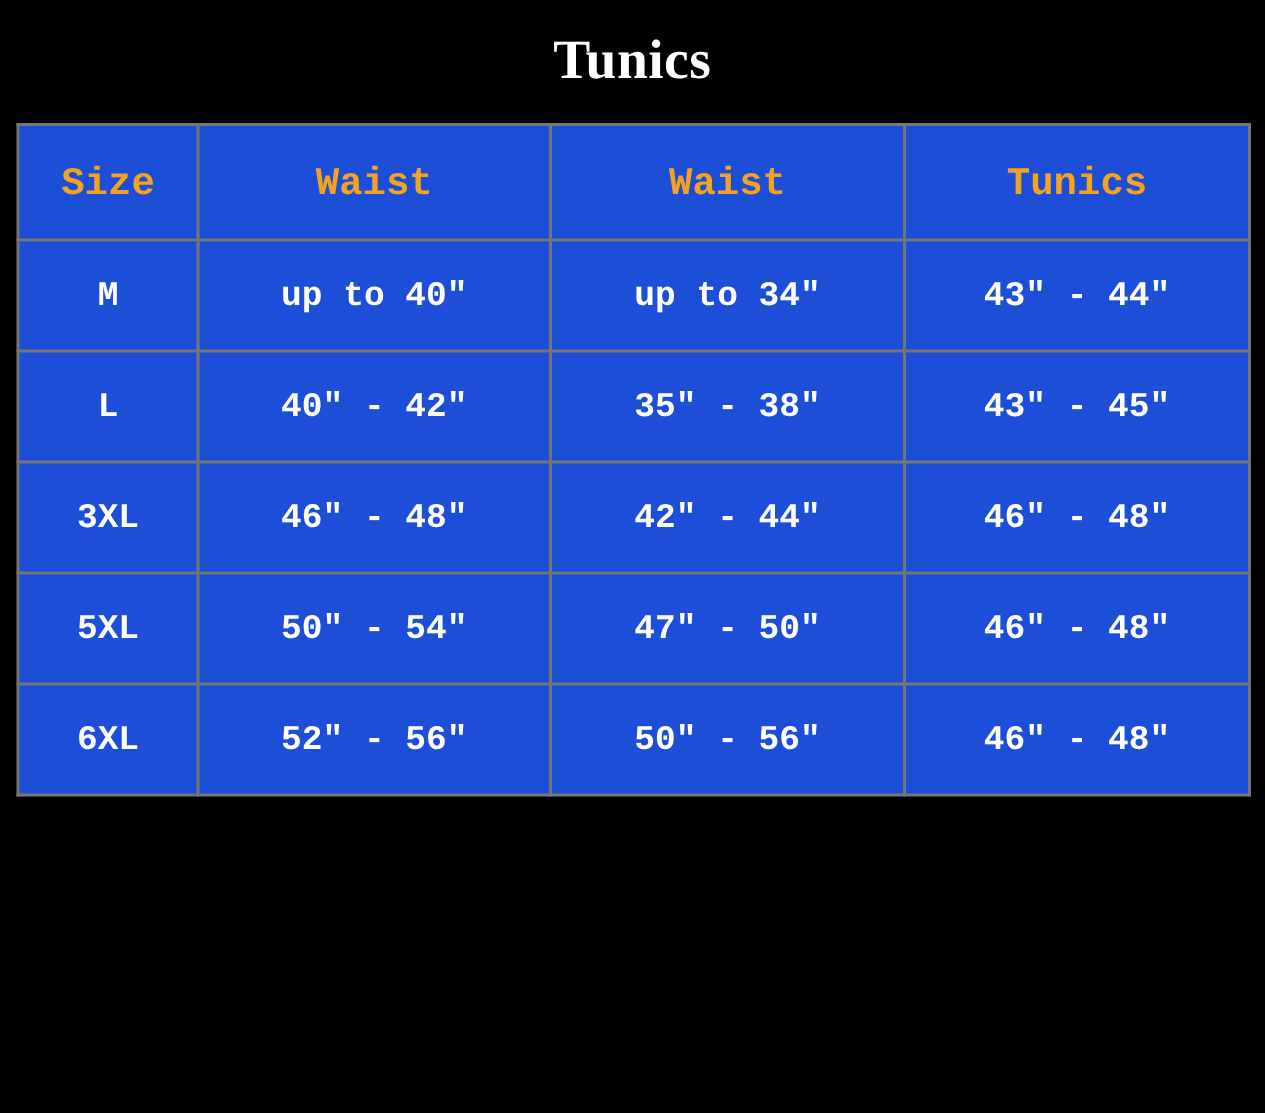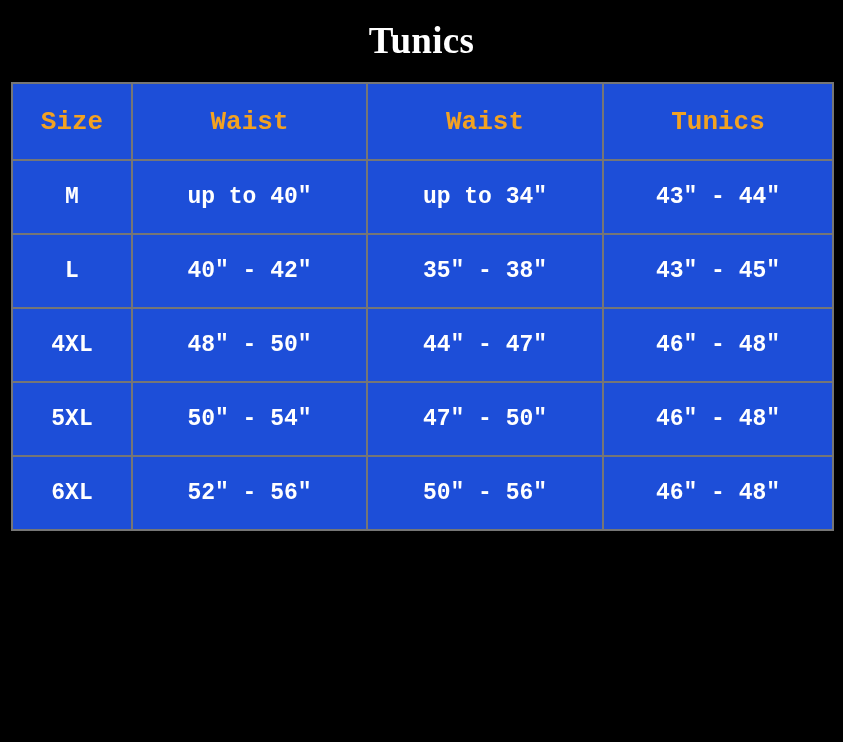--- a/index.html
+++ b/index.html
@@ -107,23 +107,23 @@
           <td>up to 34"</td>
           <td>43" - 44"</td>
         </tr>
         <tr>
           <td>L</td>
           <td>40" - 42"</td>
           <td>35" - 38"</td>
           <td>43" - 45"</td>
         </tr>
         <tr>
-          <td>4XL</td>
-          <td>48" - 50"</td>
-          <td>44" - 47"</td>
+          <td>3XL</td>
+          <td>46" - 48"</td>
+          <td>42" - 44"</td>
           <td>46" - 48"</td>
         </tr>
         <tr>
           <td>5XL</td>
           <td>50" - 54"</td>
           <td>47" - 50"</td>
           <td>46" - 48"</td>
         </tr>
         <tr>
           <td>6XL</td>

